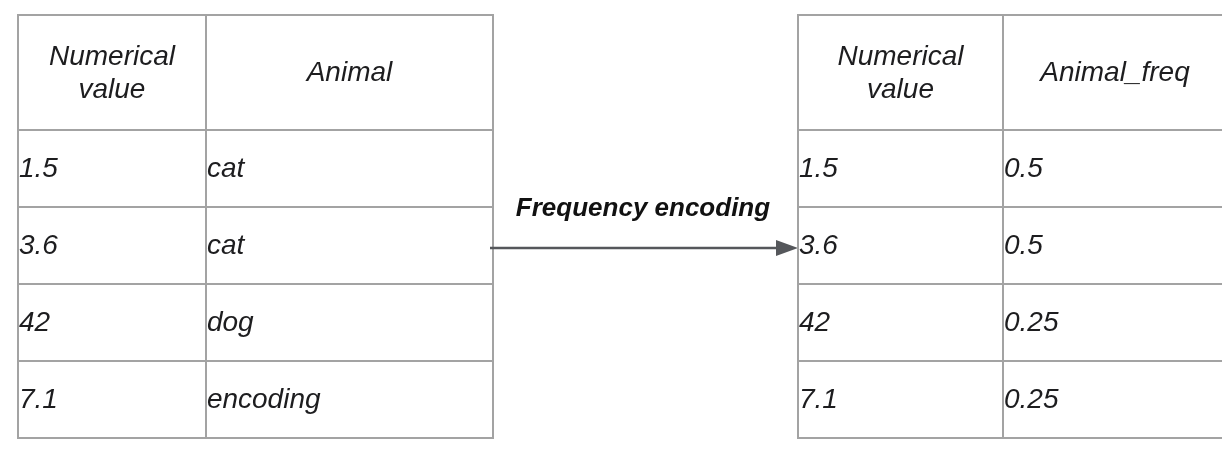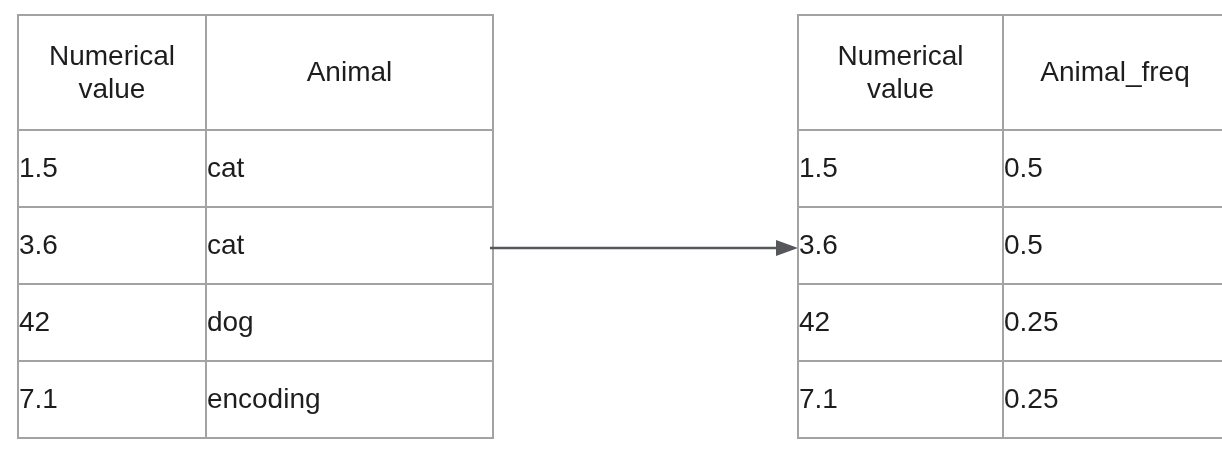--- a/index.html
+++ b/index.html
@@ -5,20 +5,21 @@
   * { box-sizing: border-box; }
   html, body { margin: 0; padding: 0; background: #ffffff; }
   body { font-family: "Liberation Sans", "DejaVu Sans", sans-serif; color: #1d1d1f; }
 
   .canvas {
     position: relative;
     width: 1222px;
     height: 462px;
     background: #ffffff;
     overflow: hidden;
+    font-style: italic;
   }
 
   table.data-table {
     position: absolute;
     border-collapse: collapse;
     table-layout: fixed;
     background: #ffffff;
     font-size: 28px;
     line-height: 1.15;
   }
@@ -96,20 +97,21 @@
       <td class="num-cell">42</td>
       <td class="text-cell">dog</td>
     </tr>
     <tr class="data-row">
       <td class="num-cell">7.1</td>
       <td class="text-cell">encoding</td>
     </tr>
   </tbody>
     </table>
 
+  <div class="transform-label">Frequency encoding</div>
 
   <svg class="arrow-svg" viewBox="0 0 312 22" aria-hidden="true">
     <line x1="2" y1="11" x2="290" y2="11" stroke="#55575b" stroke-width="2.5"></line>
     <polygon points="288,3 310,11 288,19" fill="#55575b"></polygon>
   </svg>
 
   <table class="data-table table-right">
     <tbody>
         <tr class="header-row">
       <th class="hdr-cell col-a">

